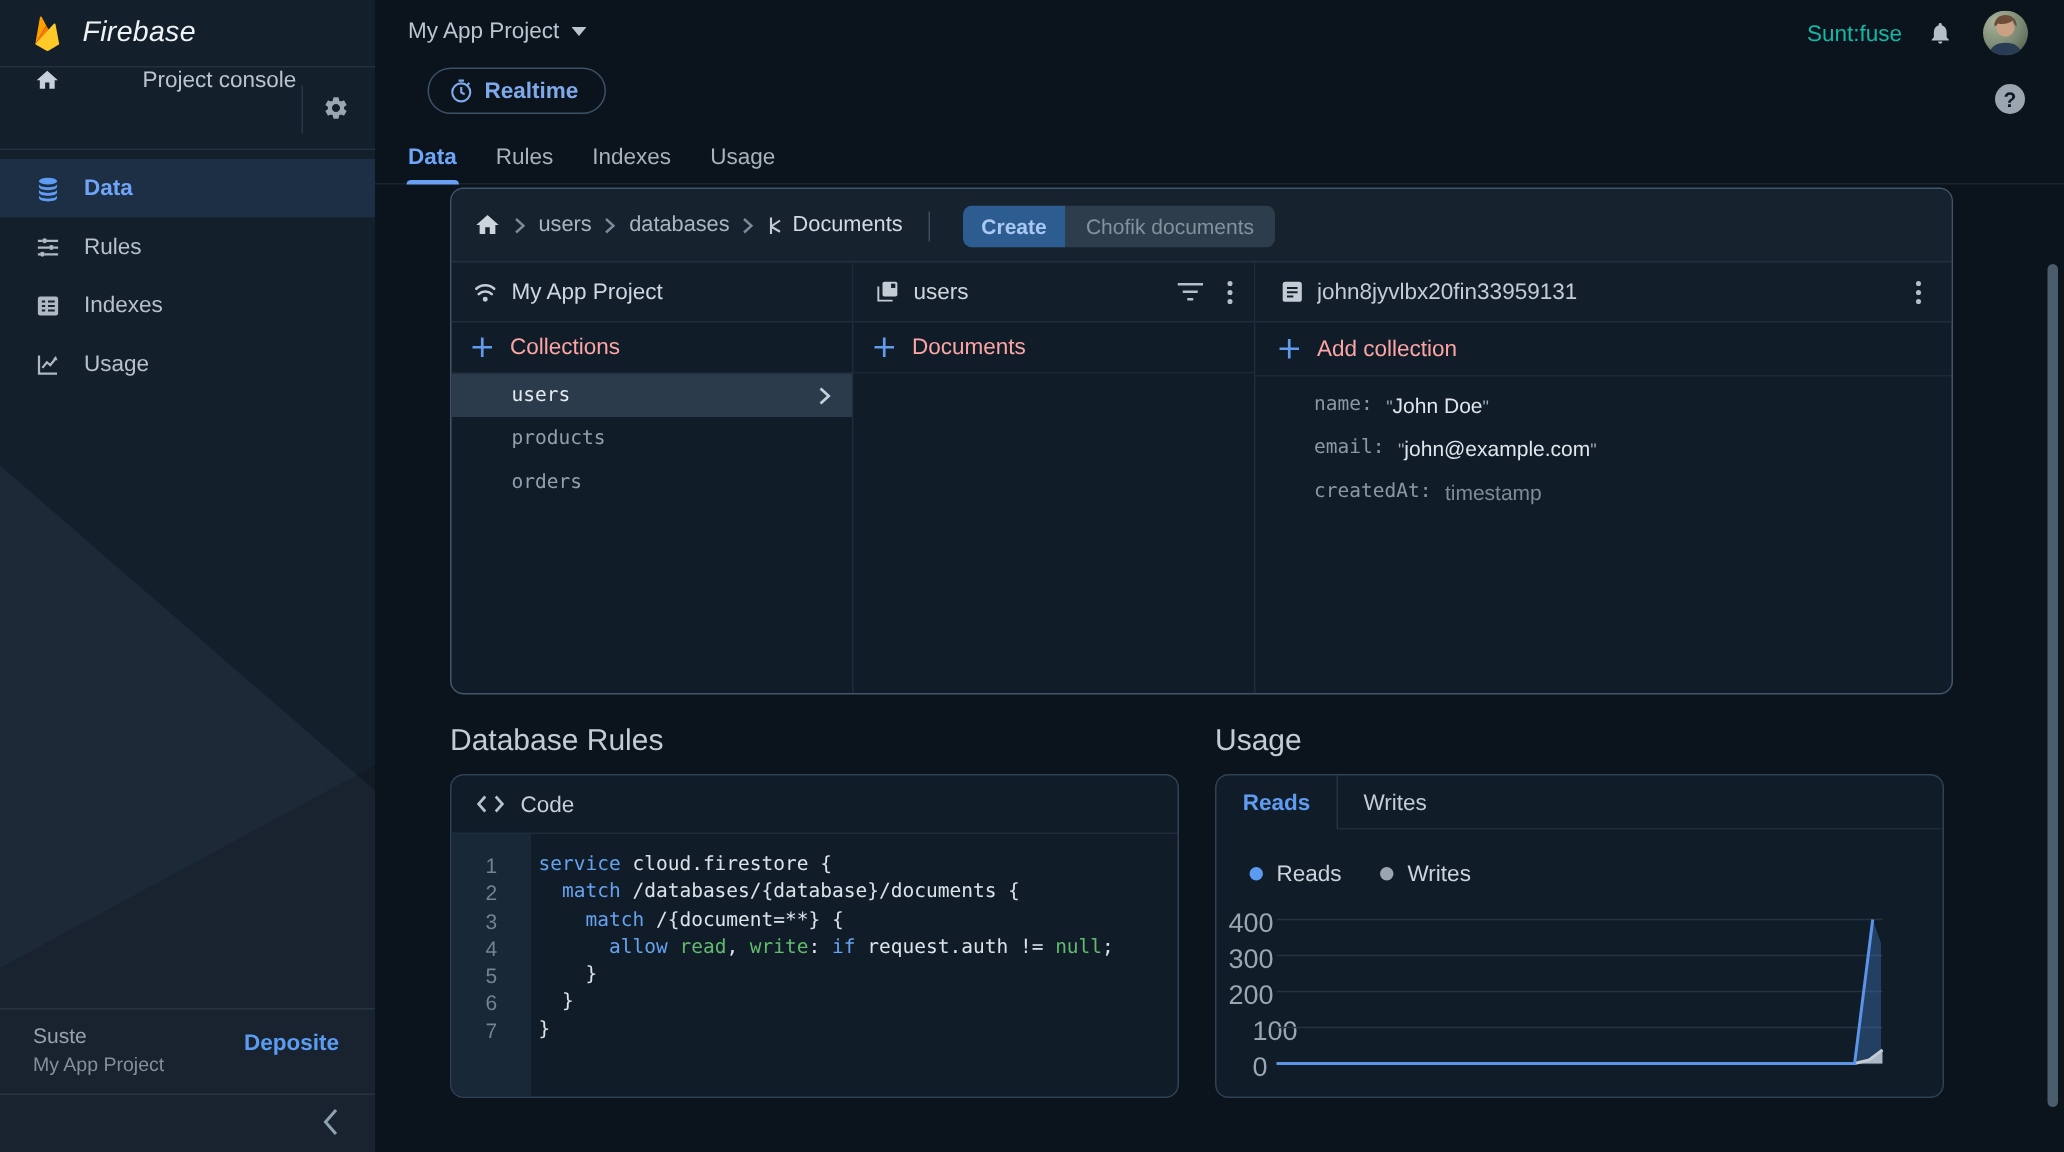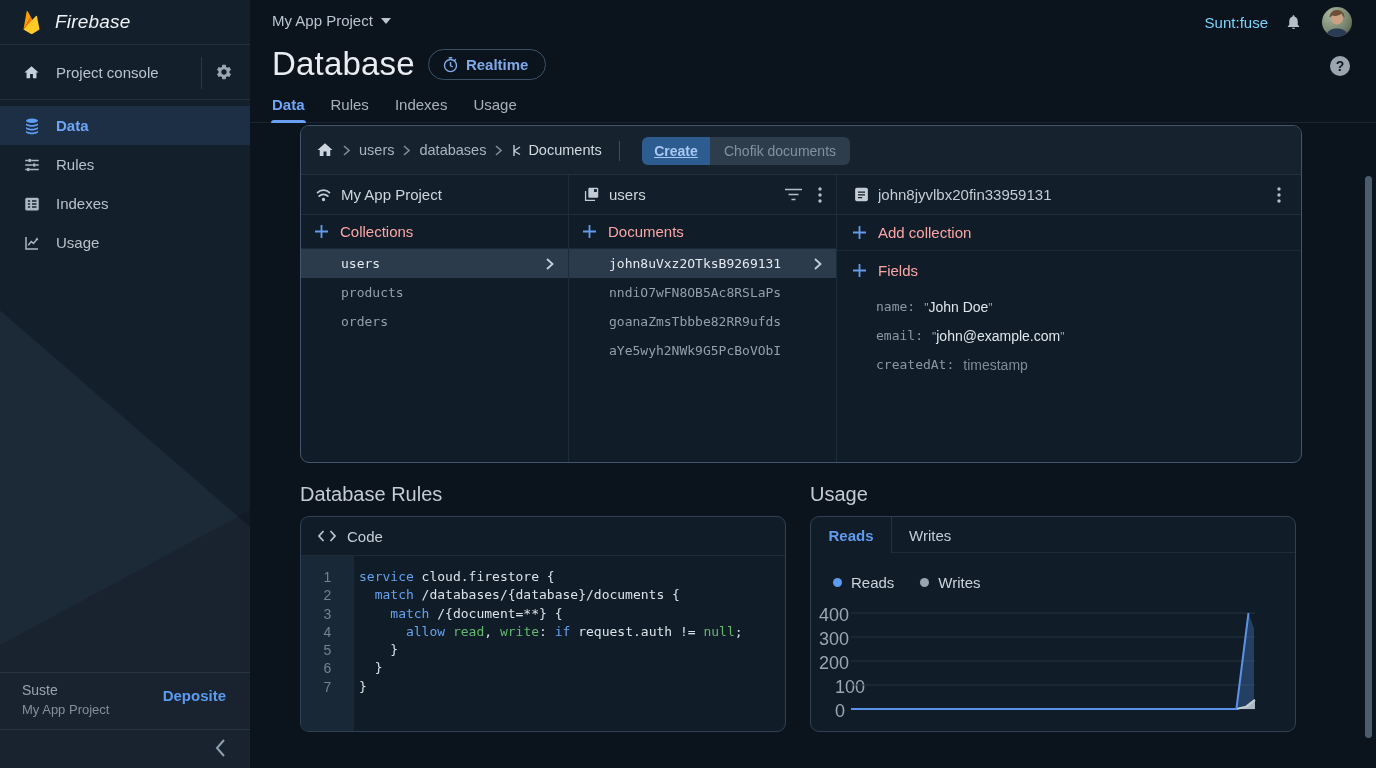--- a/index.html
+++ b/index.html
@@ -12,21 +12,21 @@
     background:rgba(172,202,232,0.05); clip-path:polygon(0 40.4%, 100% 68.6%, 100% 100%, 0 100%); }
   .sidebar .pattern2 { position:absolute; inset:0;
     background:rgba(0,0,0,0.13); clip-path:polygon(0 84%, 100% 66.4%, 100% 100%, 0 100%); }
   .sidebar .pattern3 { position:absolute; inset:0;
     background:rgba(0,0,0,0.05); clip-path:polygon(0 0, 100% 0, 100% 68.6%, 0 40.4%); }
   .sb-inner { position:relative; height:100%; }
   .sb-logo { height:44px; display:flex; align-items:center; padding-left:22px;font-style:italic; }
   .sb-logo .flame { width:19px; height:25px; margin-right:14px; }
   .sb-logo .brand { font-size:19px; font-weight:500; color:#eef2f5; letter-spacing:.2px; }
   .sb-div { height:1px; background:rgba(186,208,230,0.10); }
-  .sb-console { height:54px; display:flex; align-items:center; padding-left:23px; position:relative; }
+  .sb-console { height:54px; display:flex; padding-left:23px; position:relative;gap:39px; }
   .sb-console .home-ic { width:17px; height:17px; margin-right:16px; color:#c6d0da; }
   .sb-console .label { font-size:15px; color:#bac4ce; }
   .sb-console .vdiv { position:absolute; left:201px; top:12px; height:32px; width:1px; background:rgba(186,208,230,0.14); }
   .sb-console .gear-ic { position:absolute; left:215px; top:18px; width:18px; height:18px; color:#9aa6b1; }
   .sb-nav { padding-top:6px; }
   .sb-item { height:39px; display:flex; align-items:center; padding-left:23px; cursor:pointer; }
   .sb-item .ic { width:18px; height:18px; margin-right:15px; color:#aeb9c4; display:flex; }
   .sb-item .lbl { font-size:15px; color:#b7c1cb; }
   .sb-item.active { background:#1c2f44; }
   .sb-item.active .lbl { color:#6fa5f6; font-weight:700; }
@@ -37,21 +37,21 @@
   .sb-proj .upg { position:absolute; right:24px; top:14px; font-size:15px; font-weight:700; color:#5b9bf0; cursor:pointer; }
   .sb-collapse { height:38px; position:relative; }
   .sb-collapse .chev { position:absolute; right:24px; top:9px; width:11px; height:18px; color:#8fa0b0; cursor:pointer; }
 
   
   .main { position:absolute; left:250px; top:0; width:1126px; height:768px; }
   .proj-select { position:absolute; left:22px; top:12px; display:flex; align-items:center; cursor:pointer; }
   .proj-select .txt { font-size:15px; color:#b9c5d1; }
   .proj-select .caret { width:10px; height:6px; margin-left:8px; color:#b9c5d1; }
   .account { position:absolute; right:24px; top:7px; display:flex; align-items:center; }
-  .account .uname { font-size:15px; color:#7dd3fc; margin-right:17px; }
+  .account .uname { font-size:15px; color:#14b8a6; margin-right:17px; }
   .account .bell { width:17px; height:20px; color:#b4bfc9; margin-right:20px; }
   .account .avatar { width:30px; height:30px; border-radius:50%; overflow:hidden; }
   .title-row { position:absolute; left:22px; top:45px; display:flex; align-items:center; }
   .page-title { font-size:33px; font-weight:500; color:#e9edf1; letter-spacing:.2px; }
   .realtime { margin-left:13px; height:31px; border:1px solid #3c5167; border-radius:16px; display:flex; align-items:center; padding:0 17px 0 13px; cursor:pointer; }
   .realtime .clk { width:17px; height:17px; margin-right:7px; color:#7fa9e8; }
   .realtime .txt { font-size:15px; font-weight:700; color:#7fa9e8; }
   .help-circle { position:absolute; right:26px; top:56px; width:20px; height:20px; border-radius:50%; background:#9aa5b0; color:#0e1821; font-size:14px; font-weight:700; display:flex; align-items:center; justify-content:center; cursor:pointer; }
   .tabbar { position:absolute; left:0; right:0; top:90px; height:33px; border-bottom:1px solid rgba(160,190,220,0.10); display:flex; padding-left:21px; }
   .tab { font-size:15px; color:#a7b2bd; margin-right:24px; padding:6px 1px; position:relative; cursor:pointer; }
@@ -62,21 +62,21 @@
   .panel { position:absolute; left:50px; top:125px; width:1002px; height:338px; background:#101c28; border:1px solid #42566b; border-radius:9px; overflow:hidden; }
   .crumbs { height:49px; background:#16232f; border-bottom:1px solid #27364505; border-bottom:1px solid rgba(160,190,220,0.10); display:flex; align-items:center; padding-left:15px; position:relative; }
   .crumbs .home { width:18px; height:18px; color:#ccd5dd; }
   .crumbs .sep { width:7px; height:11px; color:#7d8a97; margin:0 9px; }
   .crumbs .item { font-size:14.5px; color:#a9b5c0; cursor:pointer; }
   .crumbs .item.current { color:#d2dae1; }
   .crumbs .doc-glyph { width:11px; height:13px; color:#c3ccd5; margin-right:6px; }
   .crumbs .cur-wrap { display:flex; align-items:center; }
   .crumbs .vbar { position:absolute; left:318px; top:15px; width:1px; height:20px; background:#3f4d5b; }
   .seg { position:absolute; left:341px; top:11px; height:28px; border-radius:6px; overflow:hidden; display:flex; }
-  .seg .create { width:68px; background:#2d5c90; color:#a9c9f4; font-size:14px; font-weight:700; display:flex; align-items:center; justify-content:center; cursor:pointer;text-decoration:underline; }
+  .seg .create { width:68px; background:#2d5c90; color:#a9c9f4; font-size:14px; font-weight:700; display:flex; align-items:center; justify-content:center; cursor:pointer; }
   .seg .choose { width:140px; background:#2e3d4b; color:#84929f; font-size:14px; display:flex; align-items:center; justify-content:center; cursor:pointer; }
   .cols { display:flex; height:288px; }
   .colA { width:268px; border-right:1px solid rgba(160,190,220,0.10); }
   .colB { width:268px; border-right:1px solid rgba(160,190,220,0.10); }
   .colC { flex:1; }
   .col-head { height:40px; border-bottom:1px solid rgba(160,190,220,0.10); display:flex; align-items:center; padding:0 14px 0 13px; background:#121f2b; }
   .col-head .hic { width:19px; height:19px; color:#c3ccd4; margin-right:8px; display:flex; }
   .col-head .htitle { font-size:15px; color:#cfd7de; white-space:nowrap; overflow:hidden; }
   .col-head .spring { flex:1; }
   .col-head .filter { width:17px; height:13px; color:#b4bfc9; margin-right:16px; cursor:pointer; }
@@ -239,21 +239,20 @@
             </radialGradient>
           </defs>
         <rect width="30" height="30" fill="url(#avbg)"></rect>
         <circle cx="15" cy="11.5" r="6" fill="#caa183"></circle>
         <path d="M7.5 10.5c0-5 3.4-7.5 7.5-7.5s7.6 2.6 7.5 7.7c-1.8-1.4-2.4-3.4-2.6-4.4-1.2 1.9-6 3.3-9.8 2.3-.9.8-1.6 1.9-2.6 1.9z" fill="#6e4e38"></path>
         <path d="M4 30c.6-6.2 5.3-8.5 11-8.5S25.4 23.8 26 30z" fill="#2a3c55"></path>
       </svg>
     </span>
   </div>
   <div class="title-row">
-    <h1 class="page-title">Database</h1>
     <div class="realtime">
       <svg class="clk" viewBox="0 0 24 24">
           <path fill="none" stroke="currentColor" stroke-width="2" d="M12 5a8.5 8.5 0 1 0 0 17 8.5 8.5 0 0 0 0-17zm0 3.5v5l3.2 2M9.5 2.5h5M17.8 6.5l1.8-1.8"></path>
         </svg>
       <span class="txt">Realtime</span>
     </div>
   </div>
   <div class="help-circle">?</div>
   <div class="tabbar" id="tabbar">
       <div class="tab active">Data</div>
@@ -338,63 +337,40 @@
               <circle cx="2" cy="8" r="1.7" fill="currentColor"></circle>
               <circle cx="2" cy="14" r="1.7" fill="currentColor"></circle>
             </svg>
         </div>
         <div class="action-row">
           <svg class="plus" viewBox="0 0 15 15">
               <path stroke="currentColor" stroke-width="1.8" d="M7.5 1v13M1 7.5h13"></path>
             </svg>
           <span class="albl">Documents</span>
         </div>
-        <div id="document-list">
-            <div class="lrow sel">
-              <span class="rid">john8uVxz2OTksB9269131</span>
-              <svg viewBox="0 0 8 12" width="8" height="12" class="rchev">
-                <path d="M1 1l5.5 5L1 11" stroke="currentColor" stroke-width="1.8" fill="none"></path>
-              </svg>
-            </div>
-            <div class="lrow">
-              <span class="rid">nndiO7wFN8OB5Ac8RSLaPs</span>
-            </div>
-            <div class="lrow">
-              <span class="rid">goanaZmsTbbbe82RR9ufds</span>
-            </div>
-            <div class="lrow">
-              <span class="rid">aYe5wyh2NWk9G5PcBoVObI</span>
-            </div>
-          </div>
       </div>
       <div class="colC">
         <div class="col-head" style="padding-left:16px;">
           <svg class="hic" viewBox="0 0 24 24" style="width:17px;height:17px;">
             <rect x="3" y="2.5" width="18" height="19" rx="2.5" fill="currentColor"></rect>
             <path stroke="#121f2b" stroke-width="1.8" d="M7 8.5h10M7 12.5h10M7 16.5h6"></path>
           </svg>
           <span class="htitle" style="color:#c3ccd5;">john8jyvlbx20fin33959131</span>
           <span class="spring"></span>
           <svg class="kebab" viewBox="0 0 4 16" style="margin-right:6px;">
               <circle cx="2" cy="2" r="1.7" fill="currentColor"></circle>
               <circle cx="2" cy="8" r="1.7" fill="currentColor"></circle>
               <circle cx="2" cy="14" r="1.7" fill="currentColor"></circle>
             </svg>
         </div>
         <div class="action-row bordered" style="height:36px;padding-left:15px;">
           <svg class="plus" viewBox="0 0 15 15">
               <path stroke="currentColor" stroke-width="1.8" d="M7.5 1v13M1 7.5h13"></path>
             </svg>
           <span class="albl">Add collection</span>
-        </div>
-        <div class="action-row" style="height:36px;padding-left:15px;margin-top:1px;">
-          <svg class="plus" viewBox="0 0 15 15">
-              <path stroke="currentColor" stroke-width="1.8" d="M7.5 1v13M1 7.5h13"></path>
-            </svg>
-          <span class="albl">Fields</span>
         </div>
         <div id="field-list" style="margin-top:4px;">
             <div class="frow">
               <span class="fkey">name:</span>
               <span class="fval"><span class="q">"</span><span>John Doe</span><span class="q">"</span></span>
             </div>
             <div class="frow">
               <span class="fkey">email:</span>
               <span class="fval"><span class="q">"</span><span>john@example.com</span><span class="q">"</span></span>
             </div>

